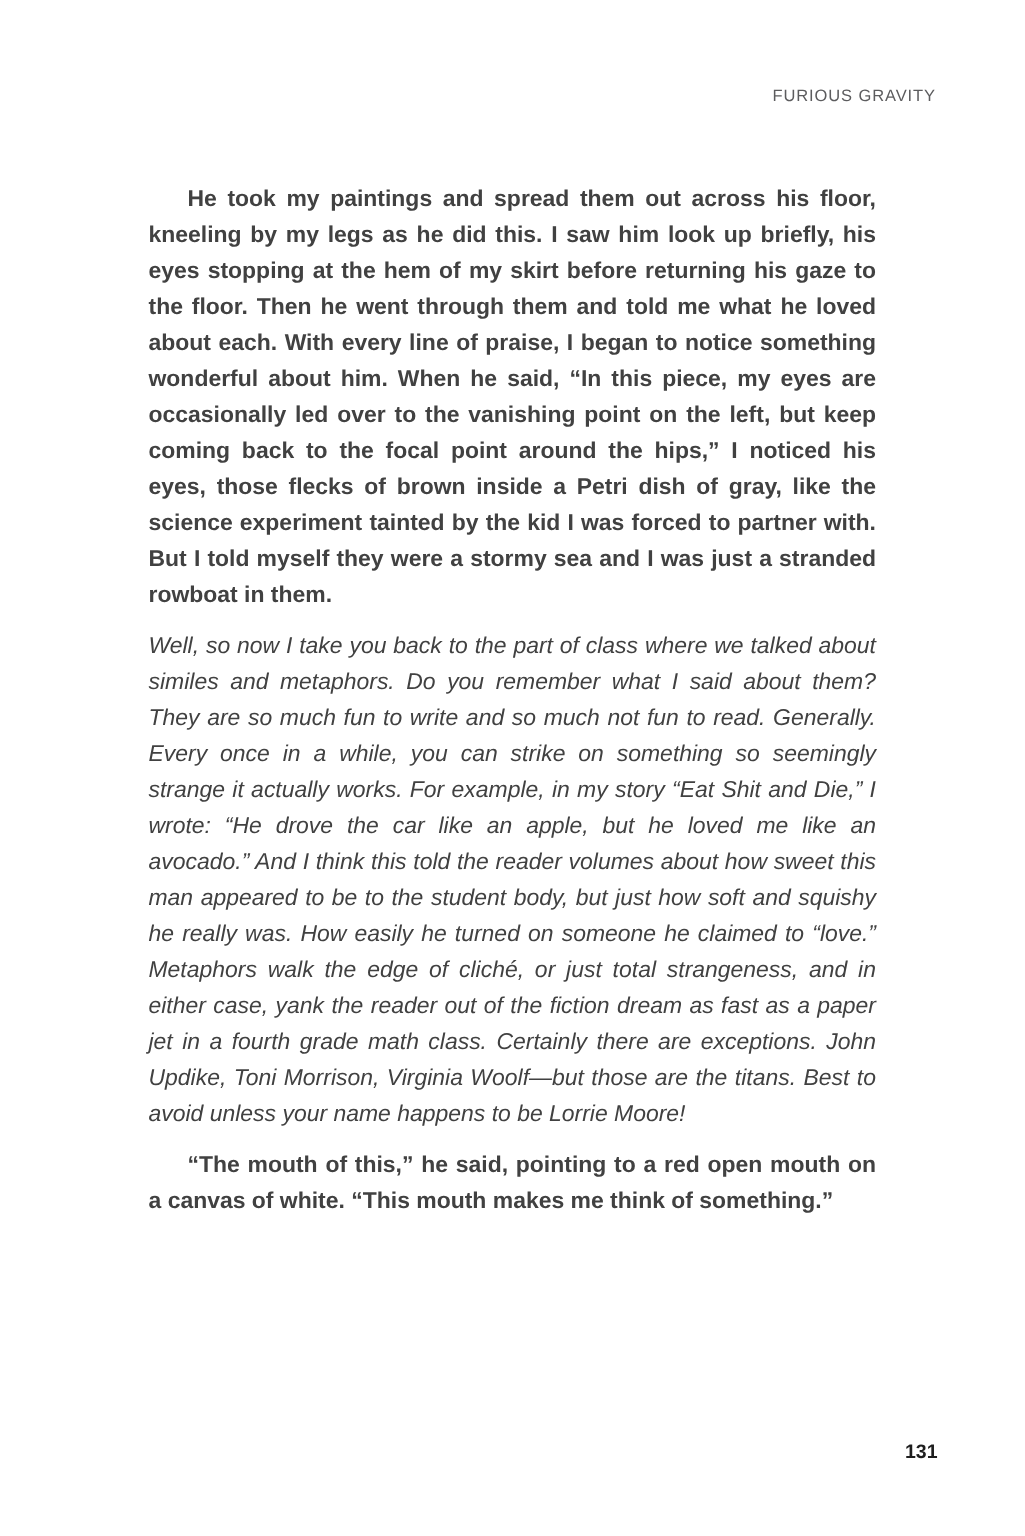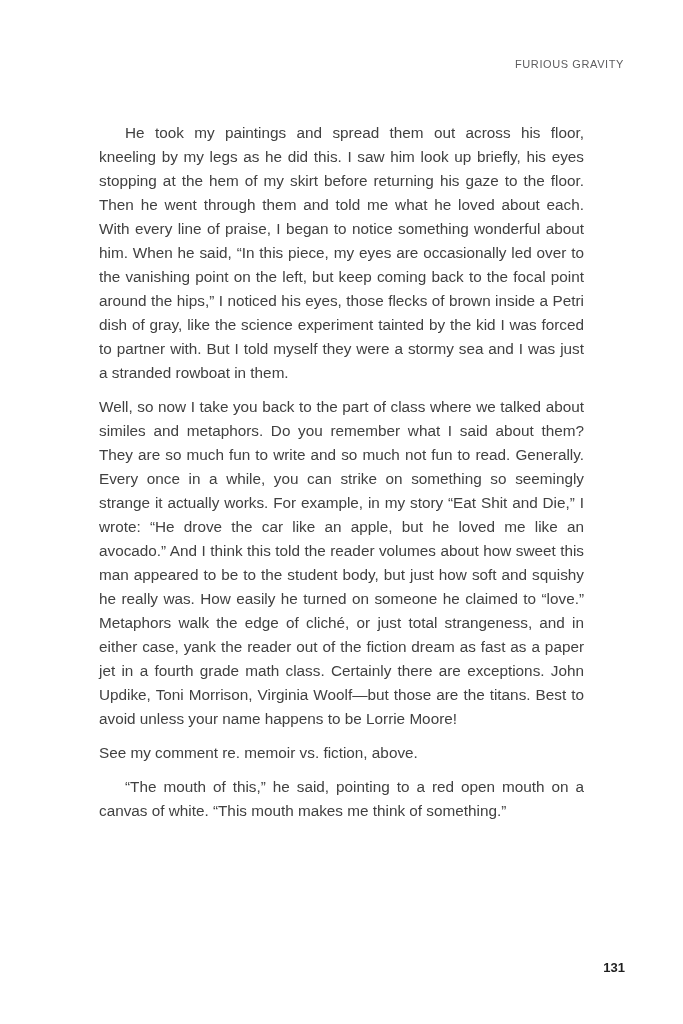--- a/index.html
+++ b/index.html
@@ -38,39 +38,40 @@
   }
   .body-text p {
     margin: 0 0 10px 0;
     padding: 0;
   }
   .body-text p:last-child {
     margin-bottom: 0;
   }
   .body-text p.indent {
     text-indent: 26px;
+    font-weight: bold;
   }
   .body-text p.italic {
+    font-style: italic;
   }
   .folio {
     position: absolute;
     top: 960px;
     right: 58px;
     font-size: 13px;
     font-weight: bold;
     color: #1e1e1e;
   }
 </style>
 </head>
 <body>
 
 <div class="page">
   <div class="running-head">FURIOUS GRAVITY</div>
 
   <div class="body-text">
       <p class=" indent">He took my paintings and spread them out across his floor, kneeling by my legs as he did this. I saw him look up briefly, his eyes stopping at the hem of my skirt before returning his gaze to the floor. Then he went through them and told me what he loved about each. With every line of praise, I began to notice something wonderful about him. When he said, “In this piece, my eyes are occasionally led over to the vanishing point on the left, but keep coming back to the focal point around the hips,” I noticed his eyes, those flecks of brown inside a Petri dish of gray, like the science experiment tainted by the kid I was forced to partner with. But I told myself they were a stormy sea and I was just a stranded rowboat in them.</p>
       <p class="italic">Well, so now I take you back to the part of class where we talked about similes and metaphors. Do you remember what I said about them? They are so much fun to write and so much not fun to read. Generally. Every once in a while, you can strike on something so seemingly strange it actually works. For example, in my story “Eat Shit and Die,” I wrote: “He drove the car like an apple, but he loved me like an avocado.” And I think this told the reader volumes about how sweet this man appeared to be to the student body, but just how soft and squishy he really was. How easily he turned on someone he claimed to “love.” Metaphors walk the edge of cliché, or just total strangeness, and in either case, yank the reader out of the fiction dream as fast as a paper jet in a fourth grade math class. Certainly there are exceptions. John Updike, Toni Morrison, Virginia Woolf—but those are the titans. Best to avoid unless your name happens to be Lorrie Moore!</p>
-      <p class="italic">See my comment re. memoir vs. fiction, above.</p>
       <p class=" indent">“The mouth of this,” he said, pointing to a red open mouth on a canvas of white. “This mouth makes me think of something.”</p>
     </div>
 
   <div class="folio">131</div>
 </div>
 
 </body></html>

